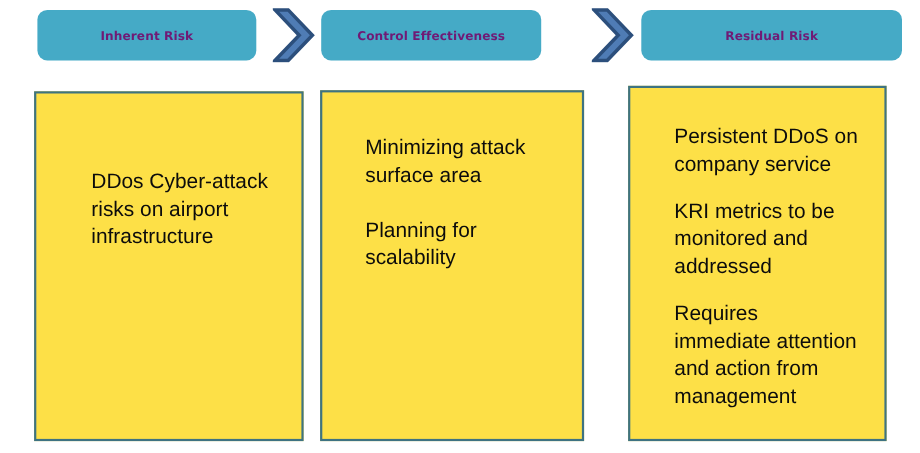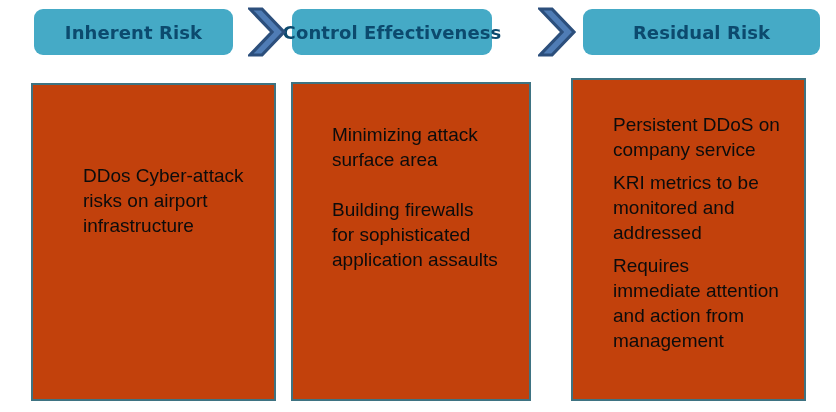--- a/index.html
+++ b/index.html
@@ -26,22 +26,22 @@
   .pill {
     position: absolute;
     background: #45aac6;
     border-radius: 9px;
     display: flex;
     align-items: center;
     justify-content: center;
     box-sizing: border-box;
   }
   .pill-label {
-    color: #0c4a6e;
-    font-size: 18px;
+    color: #701a75;
+    font-size: 11px;
     font-weight: 600;
     letter-spacing: 0.1px;
     white-space: nowrap;
     font-family: "DejaVu Sans", sans-serif;
   }
 
   #pill-1 { left: 34px;  top: 9px;  width: 199px; height: 46px; }
   #pill-2 { left: 292px; top: 9px;  width: 200px; height: 46px; }
   #pill-3 { left: 583px; top: 9px;  width: 237px; height: 46px; }
 
@@ -52,37 +52,37 @@
     width: 46px;
     height: 50px;
   }
   #chevron-1 { left: 248px; }
   #chevron-2 { left: 538px; }
 
   
   .box {
     position: absolute;
     border: 2px solid #3e7382;
-    background: #c2410c;
+    background: #fde047;
     box-sizing: border-box;
     overflow: hidden;
   }
   #box-1 { left: 31px;  top: 83px; width: 245px; height: 318px; }
   #box-2 { left: 291px; top: 82px; width: 240px; height: 319px; }
   #box-3 { left: 571px; top: 78px; width: 235px; height: 323px; }
 
   .box-inner {
     position: absolute;
     left: 0; right: 0;
     display: flex;
     flex-direction: column;
   }
-  #box-1 .box-inner { top: 78px;  padding-left: 50px; padding-right: 16px; gap: 28px; }
+  #box-1 .box-inner { top: 68px;  padding-left: 50px; padding-right: 16px; gap: 28px; }
   #box-2 .box-inner { top: 38px;  padding-left: 39px; padding-right: 6px; gap: 25px; }
-  #box-3 .box-inner { top: 32px;  padding-left: 40px; padding-right: 20px; gap: 8px; }
+  #box-3 .box-inner { top: 32px;  padding-left: 40px; padding-right: 20px; gap: 18px; }
 
   .para {
     color: #0c0c0c;
     font-size: 19px;
     line-height: 25px;
     font-family: "Liberation Sans", sans-serif;
     white-space: pre-line;
   }
 </style>
 </head>
@@ -119,23 +119,22 @@
       <div class="para">DDos Cyber-attack
 risks  on airport
 infrastructure</div>
     </div>
   </div>
 
   <div class="box" id="box-2">
     <div class="box-inner">
       <div class="para">Minimizing attack
 surface area</div>
-      <div class="para">Building  firewalls
-for sophisticated
-application  assaults</div>
+      <div class="para">Planning  for
+scalability</div>
     </div>
   </div>
 
   <div class="box" id="box-3">
     <div class="box-inner">
       <div class="para">Persistent DDoS on
 company service</div>
       <div class="para">KRI metrics to be
 monitored and
 addressed</div>

